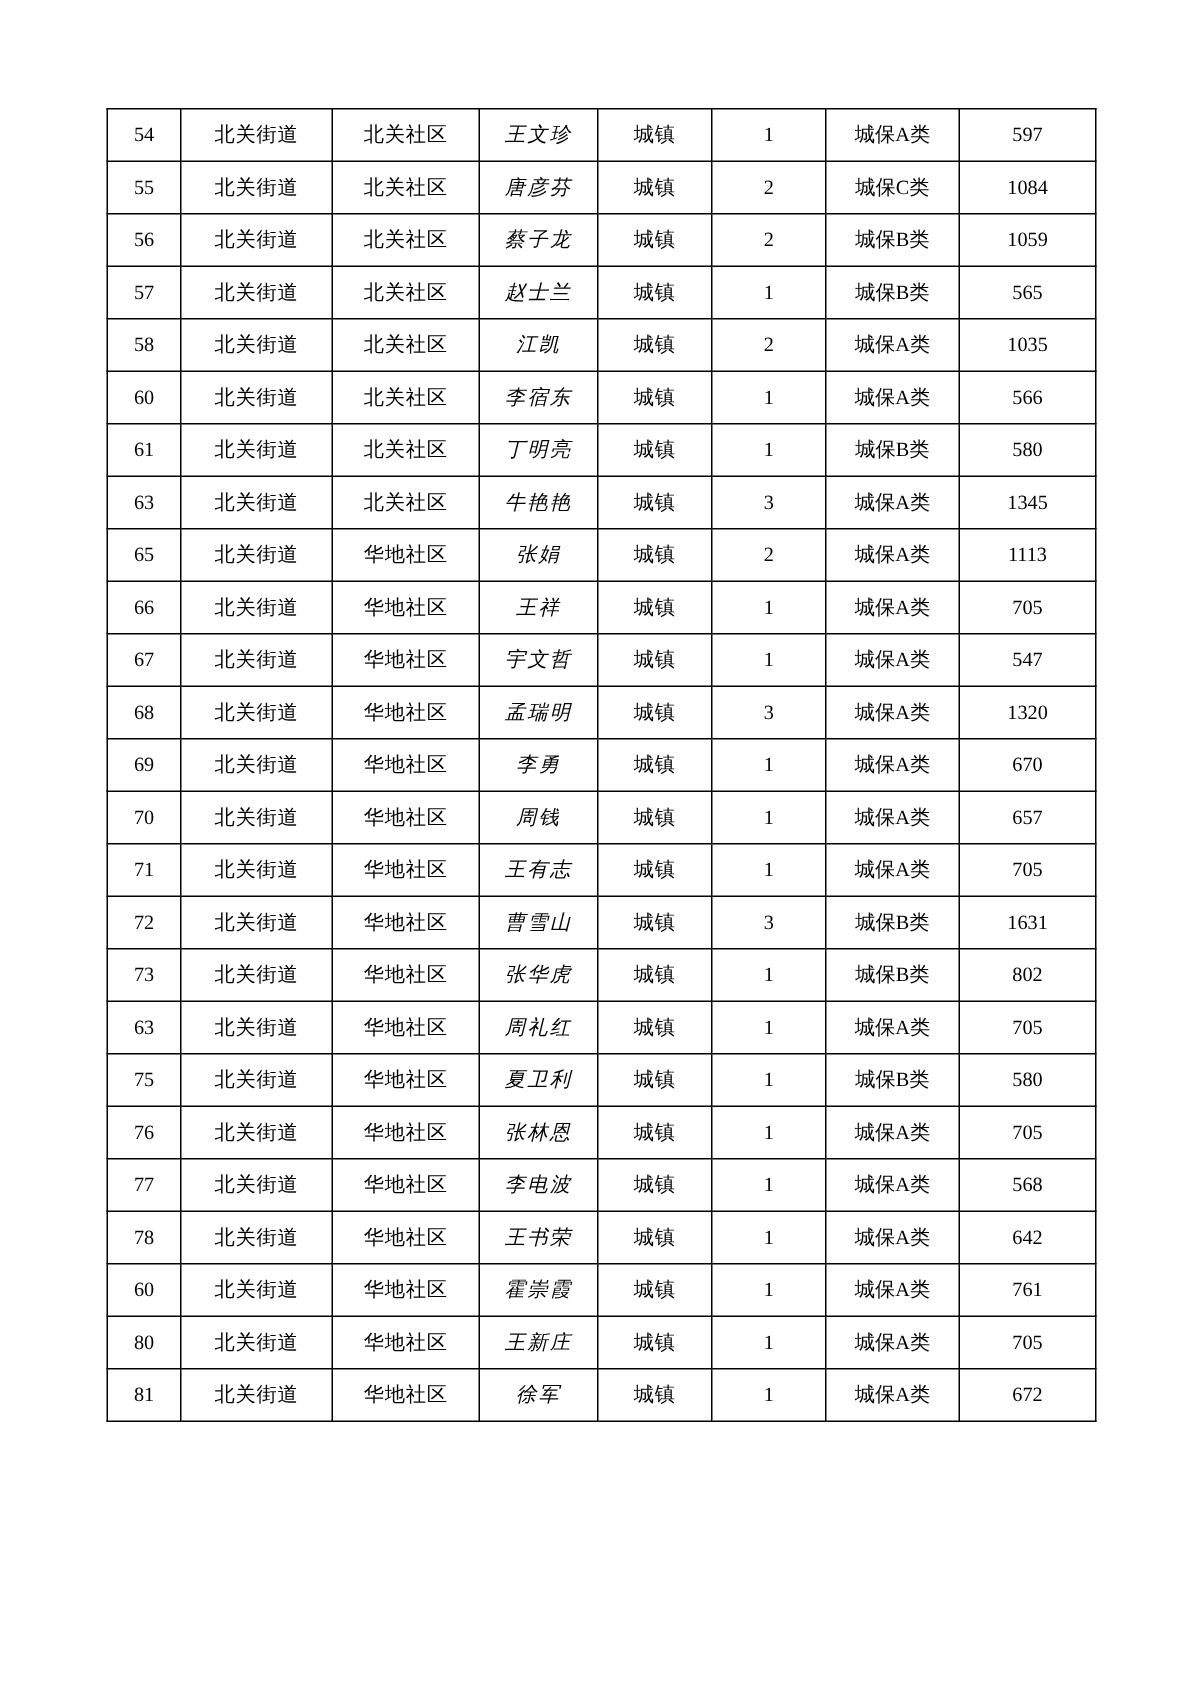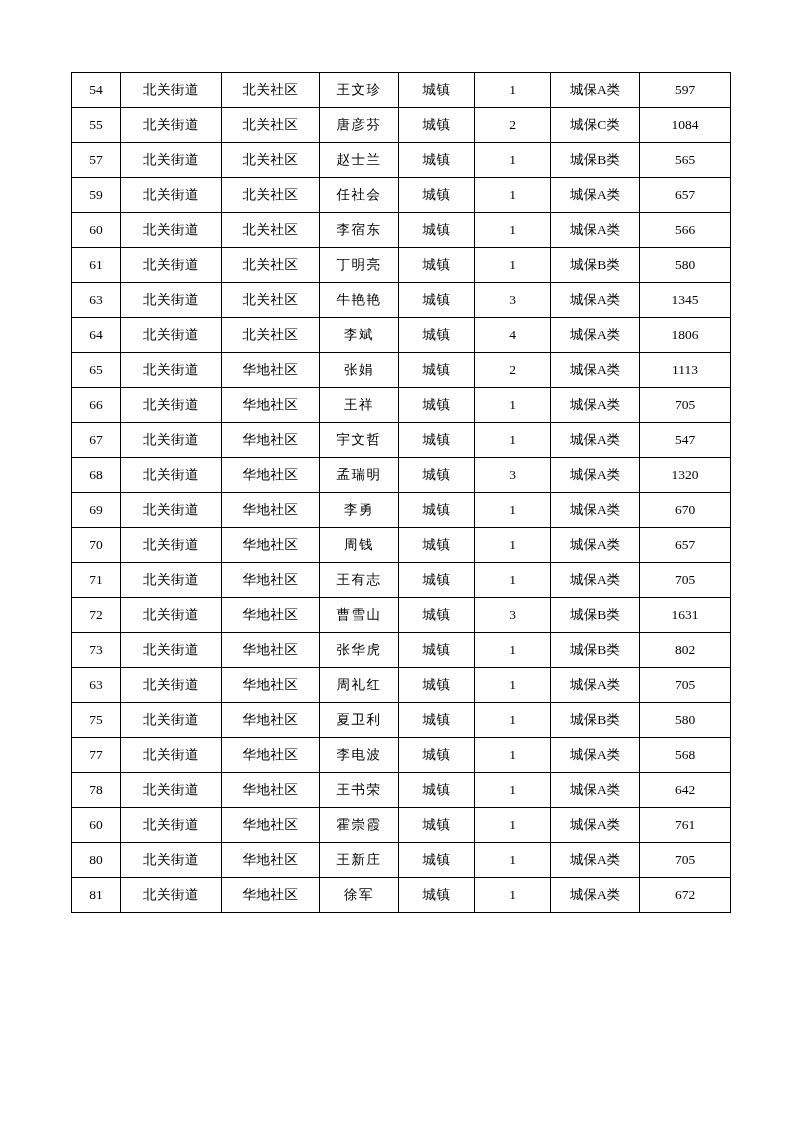--- a/index.html
+++ b/index.html
@@ -59,20 +59,21 @@
     font-size: 14px;
   }
   td.c-cat {
     font-family: "DejaVu Sans", "Liberation Sans", sans-serif;
     font-size: 12.5px;
     letter-spacing: 0;
     border-radius: 17px;
   }
   td.c-name {
     letter-spacing: 1.5px;
+    font-style: italic;
   }
 </style>
 </head>
 <body>
 
 <div class="page">
   <table class="data-table">
     <tbody>
       <tr>
         <td class="c-index num">54</td>
@@ -88,188 +89,198 @@
         <td class="c-index num">55</td>
         <td class="c-street cjk">北关街道</td>
         <td class="c-comm cjk">北关社区</td>
         <td class="c-name cjk">唐彦芬</td>
         <td class="c-type cjk">城镇</td>
         <td class="c-count num">2</td>
         <td class="c-cat cjk">城保C类</td>
         <td class="c-amount num">1084</td>
       </tr>
       <tr>
+        <td class="c-index num">56</td>
+        <td class="c-street cjk">北关街道</td>
+        <td class="c-comm cjk">北关社区</td>
+        <td class="c-name cjk">蔡子龙</td>
+        <td class="c-type cjk">城镇</td>
+        <td class="c-count num">2</td>
+        <td class="c-cat cjk">城保B类</td>
+        <td class="c-amount num">1059</td>
+      </tr>
+      <tr>
         <td class="c-index num">57</td>
         <td class="c-street cjk">北关街道</td>
         <td class="c-comm cjk">北关社区</td>
         <td class="c-name cjk">赵士兰</td>
         <td class="c-type cjk">城镇</td>
         <td class="c-count num">1</td>
         <td class="c-cat cjk">城保B类</td>
         <td class="c-amount num">565</td>
       </tr>
       <tr>
-        <td class="c-index num">59</td>
-        <td class="c-street cjk">北关街道</td>
-        <td class="c-comm cjk">北关社区</td>
-        <td class="c-name cjk">任社会</td>
+        <td class="c-index num">58</td>
+        <td class="c-street cjk">北关街道</td>
+        <td class="c-comm cjk">北关社区</td>
+        <td class="c-name cjk">江凯</td>
+        <td class="c-type cjk">城镇</td>
+        <td class="c-count num">2</td>
+        <td class="c-cat cjk">城保A类</td>
+        <td class="c-amount num">1035</td>
+      </tr>
+      <tr>
+        <td class="c-index num">60</td>
+        <td class="c-street cjk">北关街道</td>
+        <td class="c-comm cjk">北关社区</td>
+        <td class="c-name cjk">李宿东</td>
+        <td class="c-type cjk">城镇</td>
+        <td class="c-count num">1</td>
+        <td class="c-cat cjk">城保A类</td>
+        <td class="c-amount num">566</td>
+      </tr>
+      <tr>
+        <td class="c-index num">61</td>
+        <td class="c-street cjk">北关街道</td>
+        <td class="c-comm cjk">北关社区</td>
+        <td class="c-name cjk">丁明亮</td>
+        <td class="c-type cjk">城镇</td>
+        <td class="c-count num">1</td>
+        <td class="c-cat cjk">城保B类</td>
+        <td class="c-amount num">580</td>
+      </tr>
+      <tr>
+        <td class="c-index num">63</td>
+        <td class="c-street cjk">北关街道</td>
+        <td class="c-comm cjk">北关社区</td>
+        <td class="c-name cjk">牛艳艳</td>
+        <td class="c-type cjk">城镇</td>
+        <td class="c-count num">3</td>
+        <td class="c-cat cjk">城保A类</td>
+        <td class="c-amount num">1345</td>
+      </tr>
+      <tr>
+        <td class="c-index num">65</td>
+        <td class="c-street cjk">北关街道</td>
+        <td class="c-comm cjk">华地社区</td>
+        <td class="c-name cjk">张娟</td>
+        <td class="c-type cjk">城镇</td>
+        <td class="c-count num">2</td>
+        <td class="c-cat cjk">城保A类</td>
+        <td class="c-amount num">1113</td>
+      </tr>
+      <tr>
+        <td class="c-index num">66</td>
+        <td class="c-street cjk">北关街道</td>
+        <td class="c-comm cjk">华地社区</td>
+        <td class="c-name cjk">王祥</td>
+        <td class="c-type cjk">城镇</td>
+        <td class="c-count num">1</td>
+        <td class="c-cat cjk">城保A类</td>
+        <td class="c-amount num">705</td>
+      </tr>
+      <tr>
+        <td class="c-index num">67</td>
+        <td class="c-street cjk">北关街道</td>
+        <td class="c-comm cjk">华地社区</td>
+        <td class="c-name cjk">宇文哲</td>
+        <td class="c-type cjk">城镇</td>
+        <td class="c-count num">1</td>
+        <td class="c-cat cjk">城保A类</td>
+        <td class="c-amount num">547</td>
+      </tr>
+      <tr>
+        <td class="c-index num">68</td>
+        <td class="c-street cjk">北关街道</td>
+        <td class="c-comm cjk">华地社区</td>
+        <td class="c-name cjk">孟瑞明</td>
+        <td class="c-type cjk">城镇</td>
+        <td class="c-count num">3</td>
+        <td class="c-cat cjk">城保A类</td>
+        <td class="c-amount num">1320</td>
+      </tr>
+      <tr>
+        <td class="c-index num">69</td>
+        <td class="c-street cjk">北关街道</td>
+        <td class="c-comm cjk">华地社区</td>
+        <td class="c-name cjk">李勇</td>
+        <td class="c-type cjk">城镇</td>
+        <td class="c-count num">1</td>
+        <td class="c-cat cjk">城保A类</td>
+        <td class="c-amount num">670</td>
+      </tr>
+      <tr>
+        <td class="c-index num">70</td>
+        <td class="c-street cjk">北关街道</td>
+        <td class="c-comm cjk">华地社区</td>
+        <td class="c-name cjk">周钱</td>
         <td class="c-type cjk">城镇</td>
         <td class="c-count num">1</td>
         <td class="c-cat cjk">城保A类</td>
         <td class="c-amount num">657</td>
       </tr>
       <tr>
-        <td class="c-index num">60</td>
-        <td class="c-street cjk">北关街道</td>
-        <td class="c-comm cjk">北关社区</td>
-        <td class="c-name cjk">李宿东</td>
-        <td class="c-type cjk">城镇</td>
-        <td class="c-count num">1</td>
-        <td class="c-cat cjk">城保A类</td>
-        <td class="c-amount num">566</td>
-      </tr>
-      <tr>
-        <td class="c-index num">61</td>
-        <td class="c-street cjk">北关街道</td>
-        <td class="c-comm cjk">北关社区</td>
-        <td class="c-name cjk">丁明亮</td>
+        <td class="c-index num">71</td>
+        <td class="c-street cjk">北关街道</td>
+        <td class="c-comm cjk">华地社区</td>
+        <td class="c-name cjk">王有志</td>
+        <td class="c-type cjk">城镇</td>
+        <td class="c-count num">1</td>
+        <td class="c-cat cjk">城保A类</td>
+        <td class="c-amount num">705</td>
+      </tr>
+      <tr>
+        <td class="c-index num">72</td>
+        <td class="c-street cjk">北关街道</td>
+        <td class="c-comm cjk">华地社区</td>
+        <td class="c-name cjk">曹雪山</td>
+        <td class="c-type cjk">城镇</td>
+        <td class="c-count num">3</td>
+        <td class="c-cat cjk">城保B类</td>
+        <td class="c-amount num">1631</td>
+      </tr>
+      <tr>
+        <td class="c-index num">73</td>
+        <td class="c-street cjk">北关街道</td>
+        <td class="c-comm cjk">华地社区</td>
+        <td class="c-name cjk">张华虎</td>
+        <td class="c-type cjk">城镇</td>
+        <td class="c-count num">1</td>
+        <td class="c-cat cjk">城保B类</td>
+        <td class="c-amount num">802</td>
+      </tr>
+      <tr>
+        <td class="c-index num">63</td>
+        <td class="c-street cjk">北关街道</td>
+        <td class="c-comm cjk">华地社区</td>
+        <td class="c-name cjk">周礼红</td>
+        <td class="c-type cjk">城镇</td>
+        <td class="c-count num">1</td>
+        <td class="c-cat cjk">城保A类</td>
+        <td class="c-amount num">705</td>
+      </tr>
+      <tr>
+        <td class="c-index num">75</td>
+        <td class="c-street cjk">北关街道</td>
+        <td class="c-comm cjk">华地社区</td>
+        <td class="c-name cjk">夏卫利</td>
         <td class="c-type cjk">城镇</td>
         <td class="c-count num">1</td>
         <td class="c-cat cjk">城保B类</td>
         <td class="c-amount num">580</td>
       </tr>
       <tr>
-        <td class="c-index num">63</td>
-        <td class="c-street cjk">北关街道</td>
-        <td class="c-comm cjk">北关社区</td>
-        <td class="c-name cjk">牛艳艳</td>
-        <td class="c-type cjk">城镇</td>
-        <td class="c-count num">3</td>
-        <td class="c-cat cjk">城保A类</td>
-        <td class="c-amount num">1345</td>
-      </tr>
-      <tr>
-        <td class="c-index num">64</td>
-        <td class="c-street cjk">北关街道</td>
-        <td class="c-comm cjk">北关社区</td>
-        <td class="c-name cjk">李斌</td>
-        <td class="c-type cjk">城镇</td>
-        <td class="c-count num">4</td>
-        <td class="c-cat cjk">城保A类</td>
-        <td class="c-amount num">1806</td>
-      </tr>
-      <tr>
-        <td class="c-index num">65</td>
-        <td class="c-street cjk">北关街道</td>
-        <td class="c-comm cjk">华地社区</td>
-        <td class="c-name cjk">张娟</td>
-        <td class="c-type cjk">城镇</td>
-        <td class="c-count num">2</td>
-        <td class="c-cat cjk">城保A类</td>
-        <td class="c-amount num">1113</td>
-      </tr>
-      <tr>
-        <td class="c-index num">66</td>
-        <td class="c-street cjk">北关街道</td>
-        <td class="c-comm cjk">华地社区</td>
-        <td class="c-name cjk">王祥</td>
-        <td class="c-type cjk">城镇</td>
-        <td class="c-count num">1</td>
-        <td class="c-cat cjk">城保A类</td>
-        <td class="c-amount num">705</td>
-      </tr>
-      <tr>
-        <td class="c-index num">67</td>
-        <td class="c-street cjk">北关街道</td>
-        <td class="c-comm cjk">华地社区</td>
-        <td class="c-name cjk">宇文哲</td>
-        <td class="c-type cjk">城镇</td>
-        <td class="c-count num">1</td>
-        <td class="c-cat cjk">城保A类</td>
-        <td class="c-amount num">547</td>
-      </tr>
-      <tr>
-        <td class="c-index num">68</td>
-        <td class="c-street cjk">北关街道</td>
-        <td class="c-comm cjk">华地社区</td>
-        <td class="c-name cjk">孟瑞明</td>
-        <td class="c-type cjk">城镇</td>
-        <td class="c-count num">3</td>
-        <td class="c-cat cjk">城保A类</td>
-        <td class="c-amount num">1320</td>
-      </tr>
-      <tr>
-        <td class="c-index num">69</td>
-        <td class="c-street cjk">北关街道</td>
-        <td class="c-comm cjk">华地社区</td>
-        <td class="c-name cjk">李勇</td>
-        <td class="c-type cjk">城镇</td>
-        <td class="c-count num">1</td>
-        <td class="c-cat cjk">城保A类</td>
-        <td class="c-amount num">670</td>
-      </tr>
-      <tr>
-        <td class="c-index num">70</td>
-        <td class="c-street cjk">北关街道</td>
-        <td class="c-comm cjk">华地社区</td>
-        <td class="c-name cjk">周钱</td>
-        <td class="c-type cjk">城镇</td>
-        <td class="c-count num">1</td>
-        <td class="c-cat cjk">城保A类</td>
-        <td class="c-amount num">657</td>
-      </tr>
-      <tr>
-        <td class="c-index num">71</td>
-        <td class="c-street cjk">北关街道</td>
-        <td class="c-comm cjk">华地社区</td>
-        <td class="c-name cjk">王有志</td>
-        <td class="c-type cjk">城镇</td>
-        <td class="c-count num">1</td>
-        <td class="c-cat cjk">城保A类</td>
-        <td class="c-amount num">705</td>
-      </tr>
-      <tr>
-        <td class="c-index num">72</td>
-        <td class="c-street cjk">北关街道</td>
-        <td class="c-comm cjk">华地社区</td>
-        <td class="c-name cjk">曹雪山</td>
-        <td class="c-type cjk">城镇</td>
-        <td class="c-count num">3</td>
-        <td class="c-cat cjk">城保B类</td>
-        <td class="c-amount num">1631</td>
-      </tr>
-      <tr>
-        <td class="c-index num">73</td>
-        <td class="c-street cjk">北关街道</td>
-        <td class="c-comm cjk">华地社区</td>
-        <td class="c-name cjk">张华虎</td>
-        <td class="c-type cjk">城镇</td>
-        <td class="c-count num">1</td>
-        <td class="c-cat cjk">城保B类</td>
-        <td class="c-amount num">802</td>
-      </tr>
-      <tr>
-        <td class="c-index num">63</td>
-        <td class="c-street cjk">北关街道</td>
-        <td class="c-comm cjk">华地社区</td>
-        <td class="c-name cjk">周礼红</td>
-        <td class="c-type cjk">城镇</td>
-        <td class="c-count num">1</td>
-        <td class="c-cat cjk">城保A类</td>
-        <td class="c-amount num">705</td>
-      </tr>
-      <tr>
-        <td class="c-index num">75</td>
-        <td class="c-street cjk">北关街道</td>
-        <td class="c-comm cjk">华地社区</td>
-        <td class="c-name cjk">夏卫利</td>
-        <td class="c-type cjk">城镇</td>
-        <td class="c-count num">1</td>
-        <td class="c-cat cjk">城保B类</td>
-        <td class="c-amount num">580</td>
+        <td class="c-index num">76</td>
+        <td class="c-street cjk">北关街道</td>
+        <td class="c-comm cjk">华地社区</td>
+        <td class="c-name cjk">张林恩</td>
+        <td class="c-type cjk">城镇</td>
+        <td class="c-count num">1</td>
+        <td class="c-cat cjk">城保A类</td>
+        <td class="c-amount num">705</td>
       </tr>
       <tr>
         <td class="c-index num">77</td>
         <td class="c-street cjk">北关街道</td>
         <td class="c-comm cjk">华地社区</td>
         <td class="c-name cjk">李电波</td>
         <td class="c-type cjk">城镇</td>
         <td class="c-count num">1</td>
         <td class="c-cat cjk">城保A类</td>
         <td class="c-amount num">568</td>

